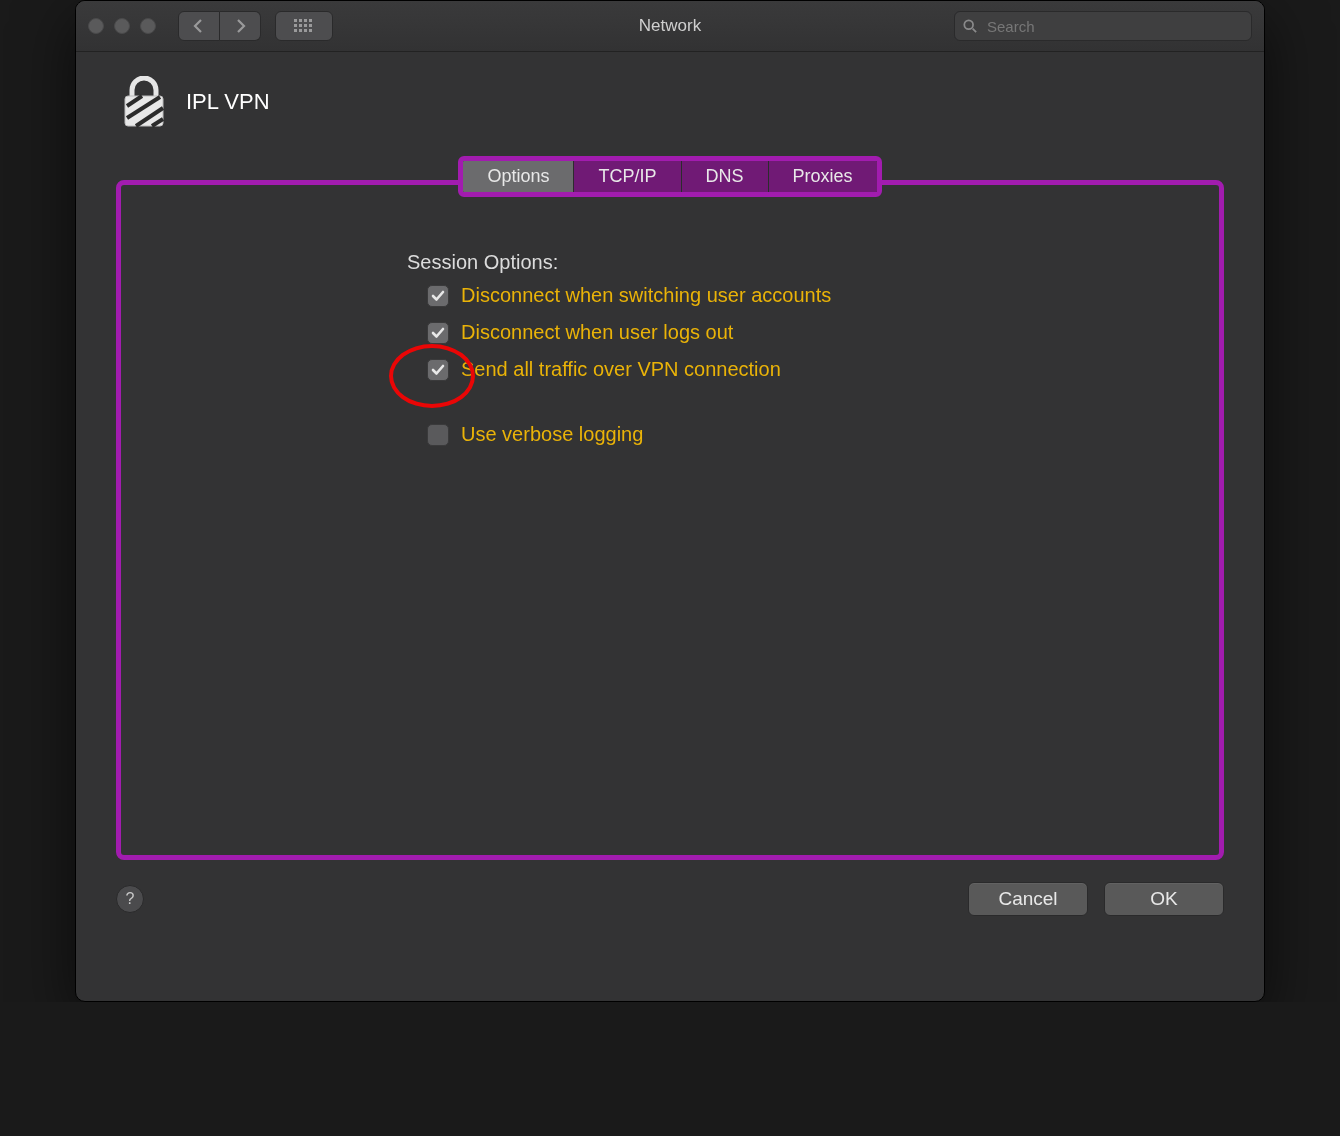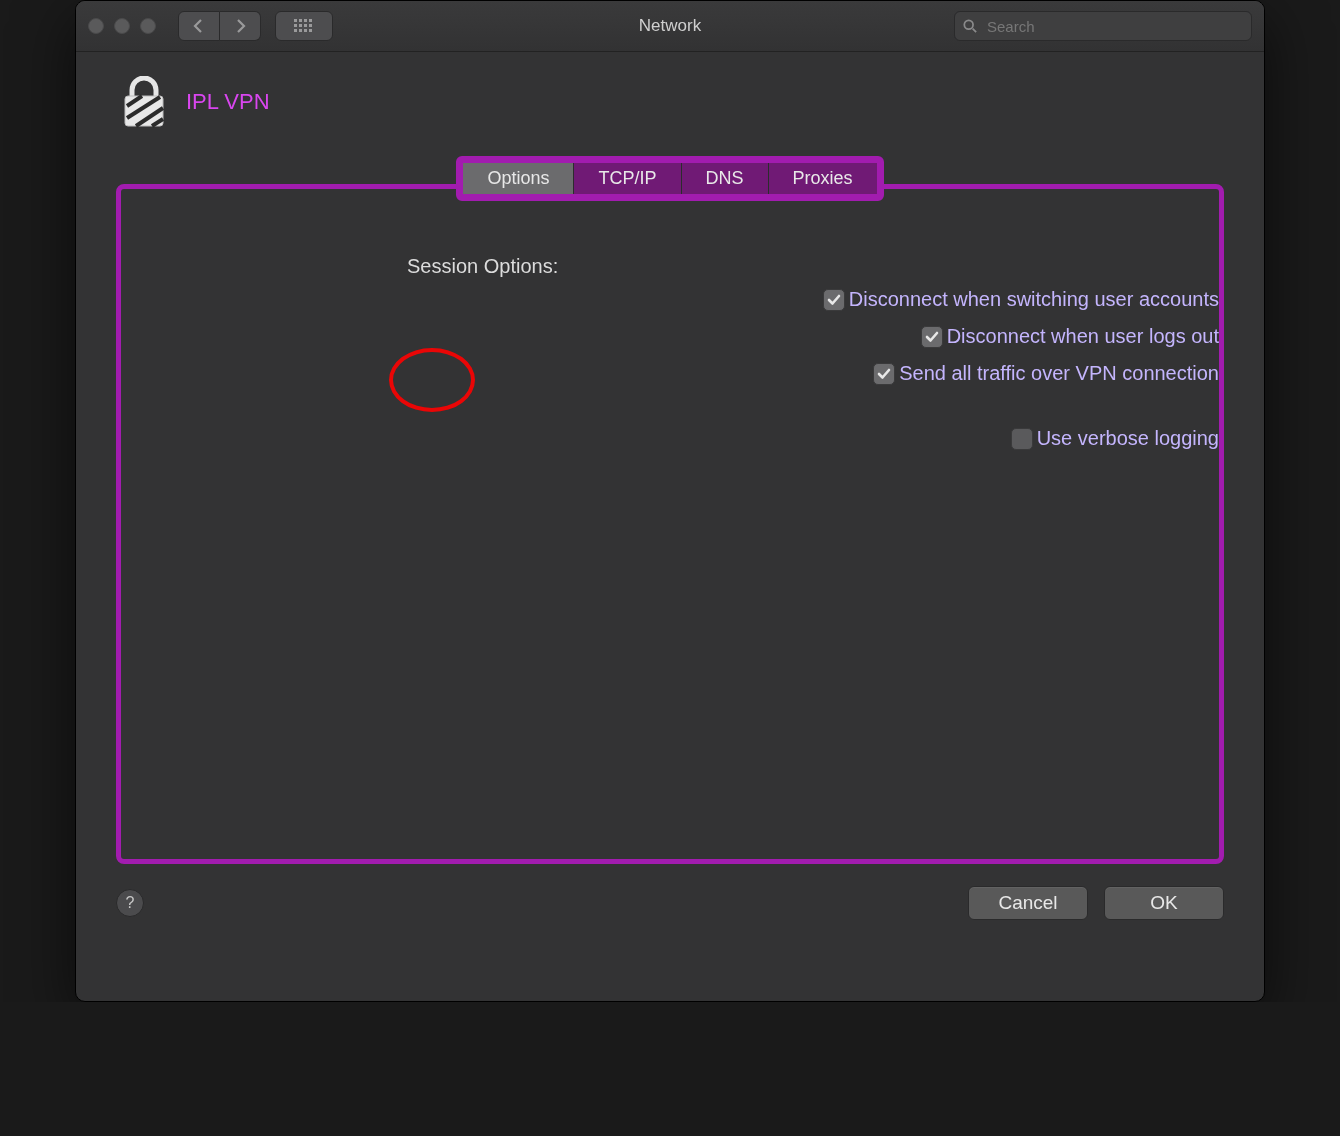--- a/index.html
+++ b/index.html
@@ -15,30 +15,30 @@
 .gridbtn{width:56px;height:28px;margin-left:14px;background:#4d4d4f;border:1px solid #2a2a2b;border-radius:6px;display:flex;align-items:center;justify-content:center;}
 .gridbtn svg{width:20px;height:14px;fill:#9a9a9b;}
 .title{position:absolute;left:0;right:0;text-align:center;font-size:17px;color:#cfcfcf;pointer-events:none;}
 .search{margin-left:auto;width:280px;height:28px;background:#3f3f40;border:1px solid #2a2a2b;border-radius:6px;display:flex;align-items:center;padding:0 8px;gap:8px;}
 .search svg{width:14px;height:14px;fill:none;stroke:#8a8a8b;stroke-width:2;}
 .search input{flex:1;background:transparent;border:none;outline:none;color:#0ea5e9;font-size:15px;}
 .search input::placeholder{color:#777;}
 .content{padding:24px 40px 20px 40px;}
 .header{display:flex;align-items:center;gap:20px;margin-left:6px;}
 .lockicon{width:44px;height:52px;position:relative;}
-.subtitle{font-size:22px;color:#d946ef;}
+.subtitle{font-size:22px;color:#ffffff;}
 .tabs{display:flex;justify-content:center;margin-top:28px;position:relative;z-index:2;}
-.tabrow{display:flex;border-radius:6px;overflow:hidden;border:7px solid #a21caf;}
+.tabrow{display:flex;border-radius:6px;overflow:hidden;border:5px solid #a21caf;}
 .tab{padding:5px 24px;font-size:18px;background:#701a75;color:#e8e8e8;border-right:1px solid #2c2c2d;cursor:default;}
 .tab:last-child{border-right:none;text-align:right;}
 .tab.active{background:#6b6b6d;}
 .panel{border:5px solid #a21caf;border-radius:8px;margin-top:-17px;padding:60px 0 0 0;height:680px;box-sizing:border-box;position:relative;background:#333334;}
 .inner{margin-left:286px;}
 .group-title{font-size:20px;color:#dcdcdc;margin-top:6px;margin-bottom:10px;}
-.opt{display:flex;align-items:center;gap:4px;margin-left:20px;margin-bottom:14px;font-size:20px;color:#c4b5fd;position:relative;justify-content:flex-end;}
+.opt{display:flex;align-items:center;gap:12px;margin-left:20px;margin-bottom:14px;font-size:20px;color:#eab308;position:relative;}
 .cb{width:20px;height:20px;border-radius:5px;background:#5a5a5c;border:1px solid #3a3a3b;display:flex;align-items:center;justify-content:center;flex-shrink:0;}
 .cb.checked{background:#6b6b6d;}
 .cb svg{width:14px;height:14px;fill:none;stroke:#e8e8e8;stroke-width:2.6;stroke-linecap:round;stroke-linejoin:round;display:none;}
 .cb.checked svg{display:block;}
 .spacer{height:28px;}
 .ring{position:absolute;width:78px;height:56px;border:4px solid #ea0606;border-radius:50%;left:-38px;top:-14px;pointer-events:none;}
 .footer{display:flex;align-items:center;margin-top:22px;}
 .help{width:26px;height:26px;border-radius:50%;background:#4b4b4d;border:1px solid #2a2a2b;display:flex;align-items:center;justify-content:center;color:#c8c8c8;font-size:16px;}
 .footer-spacer{flex:1;}
 .btn{width:118px;height:32px;background:#595959;border:1px solid #2a2a2b;border-radius:6px;color:#e8e8e8;font-size:19px;display:flex;align-items:center;justify-content:center;margin-left:16px;box-shadow:inset 0 1px 0 rgba(255,255,255,.06);}

